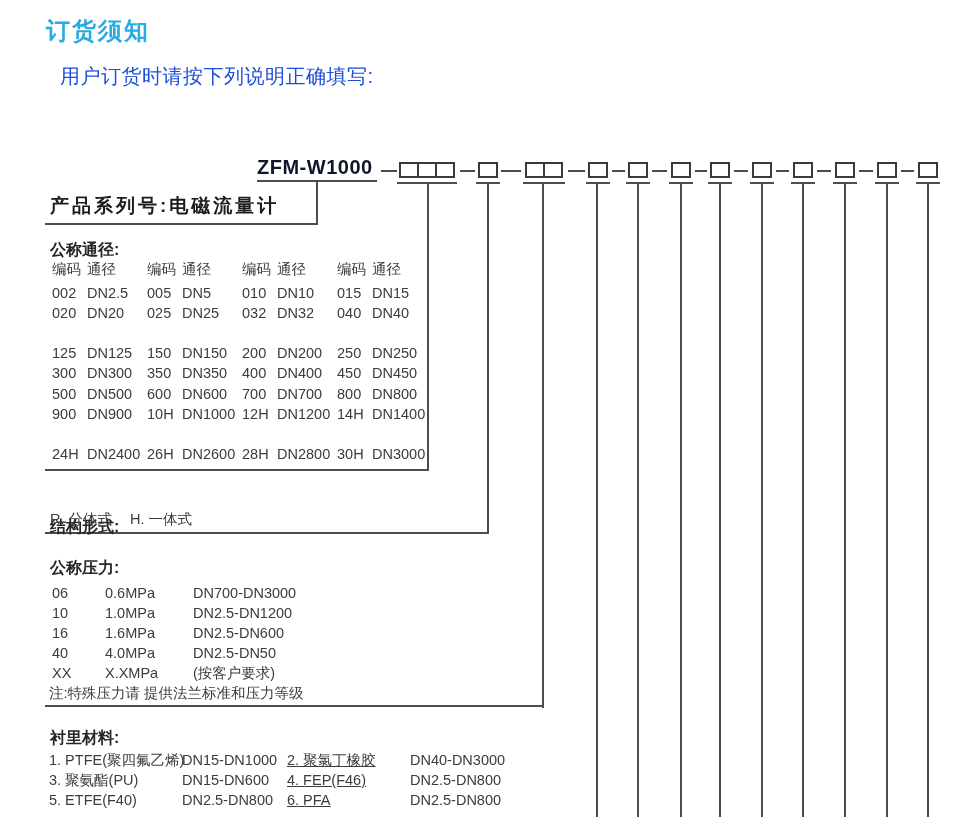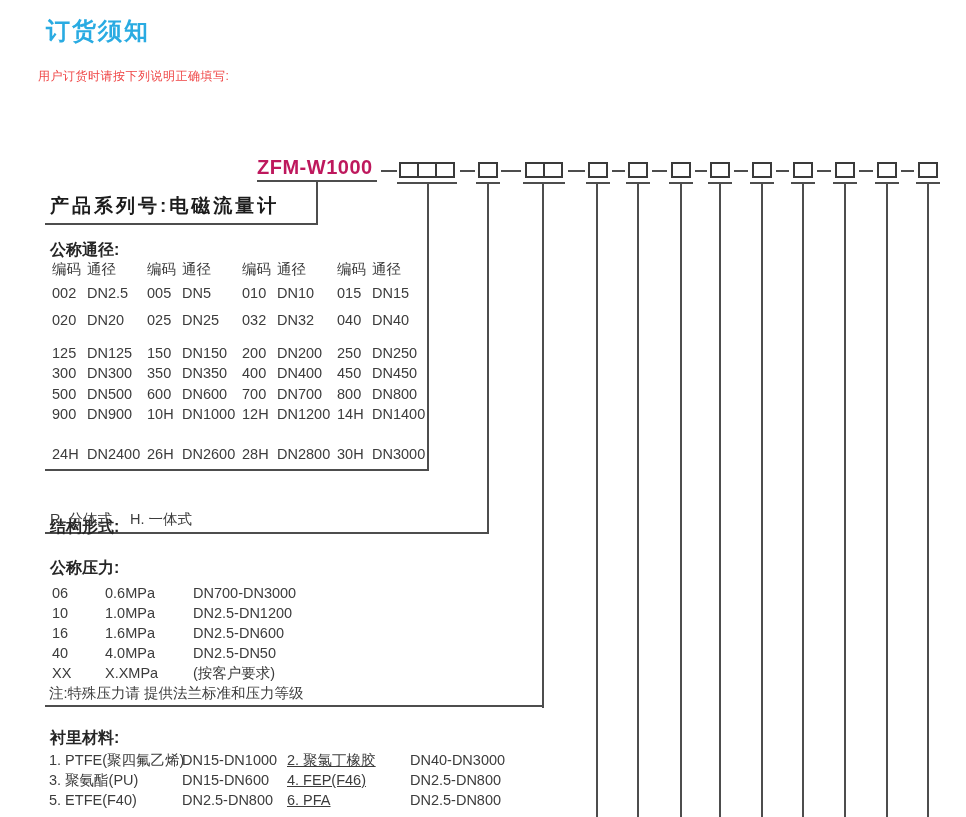--- a/index.html
+++ b/index.html
@@ -1,21 +1,21 @@
 <!DOCTYPE html>
 <html><head>
 <meta charset="utf-8">
 <style>
   html,body{margin:0;padding:0;background:#ffffff;}
   #page{position:relative;width:966px;height:817px;background:#ffffff;overflow:hidden;
         font-family:"Liberation Sans","DejaVu Sans",sans-serif;color:#3c3c3c;}
   .abs{position:absolute;}
   #doc-title{left:46px;top:16px;font-size:24px;font-weight:bold;letter-spacing:2px;line-height:30px;}
-  #doc-subtitle{left:38px;top:64px;font-size:12px;color:#ef4444;letter-spacing:0.5px;line-height:24px;}
-  #model-prefix{left:257px;top:155px;font-size:20px;font-weight:bold;color:#be185d;letter-spacing:0.5px;line-height:24px;}
+  #doc-subtitle{left:60px;top:64px;font-size:20px;color:#1d4ed8;letter-spacing:0.5px;line-height:24px;}
+  #model-prefix{left:257px;top:155px;font-size:20px;font-weight:bold;color:#0f172a;letter-spacing:0.5px;line-height:24px;}
   .rule{position:absolute;background:#4d4d4d;}
   .box-group{position:absolute;top:162px;display:flex;}
   .box-cell{width:20px;height:16px;border:2px solid #3a3a3a;box-sizing:border-box;background:#ffffff;}
   .box-cell + .box-cell{margin-left:-2px;}
   .sec-title{position:absolute;font-size:16px;font-weight:bold;color:#262626;line-height:18px;white-space:nowrap;}
   .series-label{position:absolute;left:50px;top:195px;font-size:19px;font-weight:bold;color:#1c1c1c;
                 letter-spacing:3px;line-height:22px;white-space:nowrap;}
   .row{position:absolute;white-space:nowrap;font-size:14.5px;line-height:20px;color:#3c3c3c;}
   .dt-row{left:52px;}
   .dt-row .c{display:inline-block;width:35px;}
@@ -123,21 +123,21 @@
   <div class="rule" style="left:45px;top:223px;width:273px;height:2px"></div>
   <div class="rule" style="left:45px;top:469px;width:384px;height:2px"></div>
   <div class="rule" style="left:45px;top:532px;width:444px;height:2px"></div>
   <div class="rule" style="left:45px;top:705px;width:499px;height:2px"></div>
 
   <div class="series-label">产品系列号:电磁流量计</div>
 
   <div class="sec-title" style="left:50px;top:241px">公称通径:</div>
   <div class="row dt-row" style="top:259px"><span class="c">编码</span><span class="d">通径</span><span class="c">编码</span><span class="d">通径</span><span class="c">编码</span><span class="d">通径</span><span class="c">编码</span><span class="d">通径</span></div>
   <div class="row dt-row" style="top:283px"><span class="c">002</span><span class="d">DN2.5</span><span class="c">005</span><span class="d">DN5</span><span class="c">010</span><span class="d">DN10</span><span class="c">015</span><span class="d">DN15</span></div>
-  <div class="row dt-row" style="top:310px"><span class="c">020</span><span class="d">DN20</span><span class="c">025</span><span class="d">DN25</span><span class="c">032</span><span class="d">DN32</span><span class="c">040</span><span class="d">DN40</span></div>
+  <div class="row dt-row" style="top:303px"><span class="c">020</span><span class="d">DN20</span><span class="c">025</span><span class="d">DN25</span><span class="c">032</span><span class="d">DN32</span><span class="c">040</span><span class="d">DN40</span></div>
   <div class="row dt-row" style="top:343px"><span class="c">125</span><span class="d">DN125</span><span class="c">150</span><span class="d">DN150</span><span class="c">200</span><span class="d">DN200</span><span class="c">250</span><span class="d">DN250</span></div>
   <div class="row dt-row" style="top:363px"><span class="c">300</span><span class="d">DN300</span><span class="c">350</span><span class="d">DN350</span><span class="c">400</span><span class="d">DN400</span><span class="c">450</span><span class="d">DN450</span></div>
   <div class="row dt-row" style="top:384px"><span class="c">500</span><span class="d">DN500</span><span class="c">600</span><span class="d">DN600</span><span class="c">700</span><span class="d">DN700</span><span class="c">800</span><span class="d">DN800</span></div>
   <div class="row dt-row" style="top:404px"><span class="c">900</span><span class="d">DN900</span><span class="c">10H</span><span class="d">DN1000</span><span class="c">12H</span><span class="d">DN1200</span><span class="c">14H</span><span class="d">DN1400</span></div>
   <div class="row dt-row" style="top:444px"><span class="c">24H</span><span class="d">DN2400</span><span class="c">26H</span><span class="d">DN2600</span><span class="c">28H</span><span class="d">DN2800</span><span class="c">30H</span><span class="d">DN3000</span></div>
 
   <div class="sec-title" style="left:50px;top:518px">结构形式:</div>
   <div class="row" style="left:50px;top:509px"><span class="opt1">R. 分体式</span><span>H. 一体式</span></div>
 
   <div class="sec-title" style="left:50px;top:559px">公称压力:</div>

